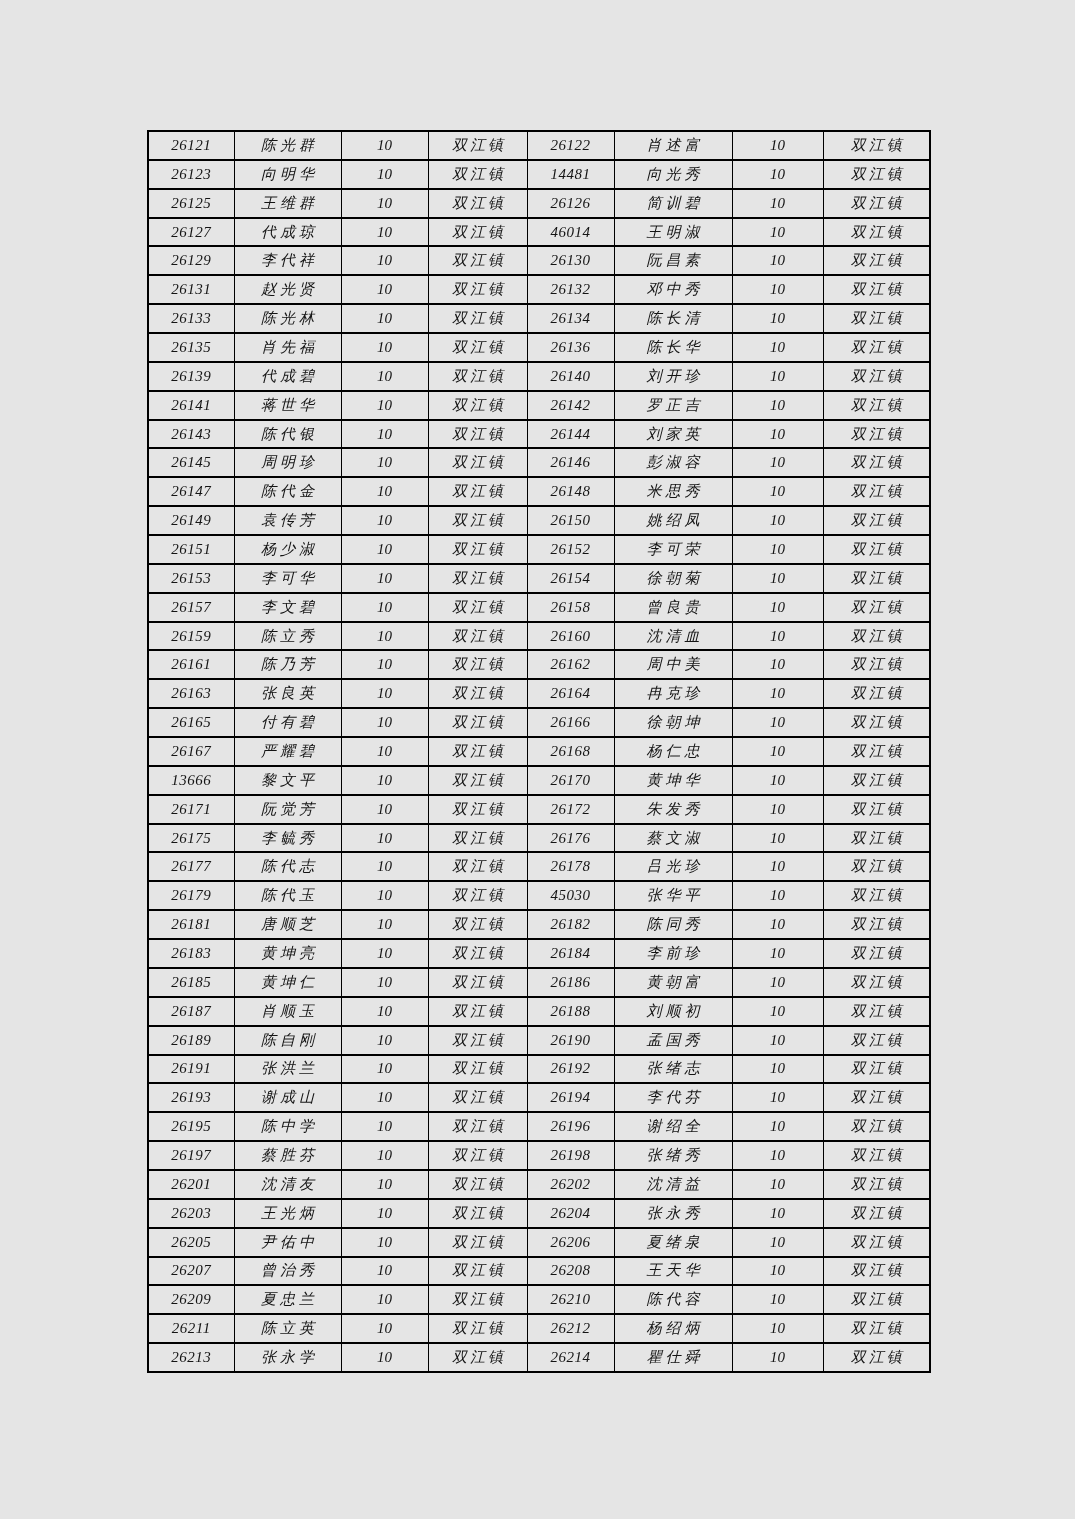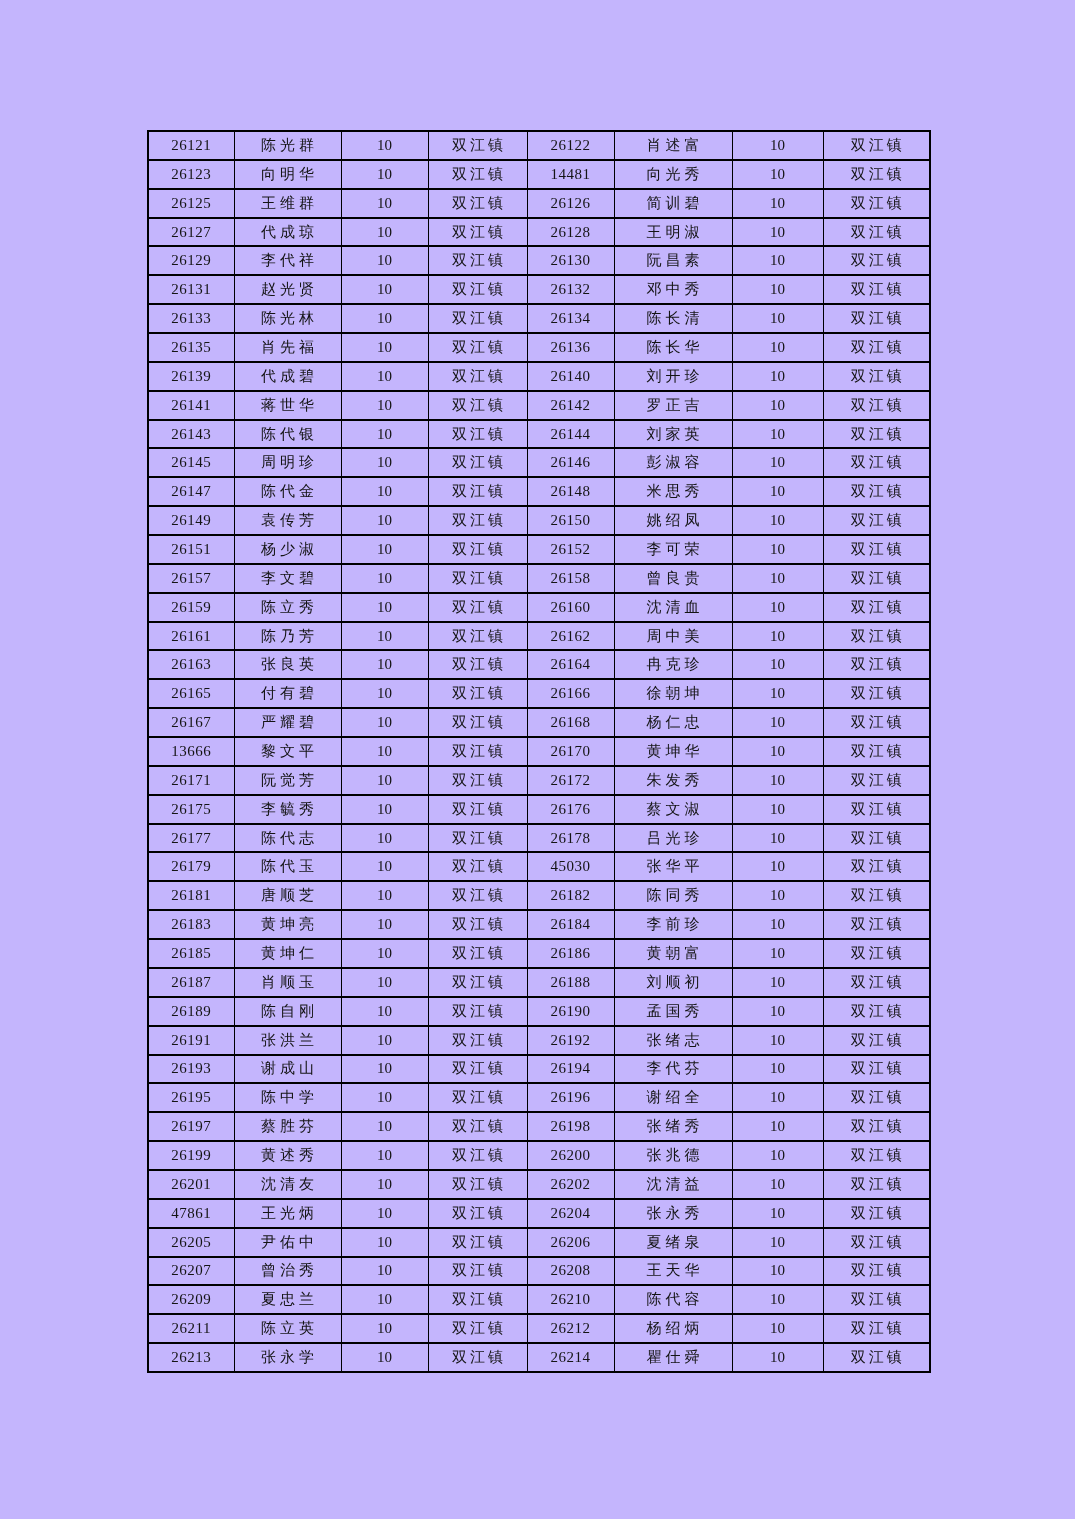--- a/index.html
+++ b/index.html
@@ -4,24 +4,25 @@
 <style>
   html, body {
     margin: 0;
     padding: 0;
     background: #ffffff;
   }
   .page {
     position: relative;
     width: 1075px;
     height: 1519px;
-    background: #c4b5fd;
+    background: #e5e5e5;
     font-family: "Liberation Serif", "DejaVu Serif", serif;
     color: #111111;
     overflow: hidden;
+    font-style: italic;
   }
   table.roster {
     position: absolute;
     left: 147px;
     top: 130px;
     width: 782px;
     height: 1243px;
     border-collapse: collapse;
     table-layout: fixed;
     border: 2px solid #000000;
@@ -99,21 +100,21 @@
           <td class="c-id">26126</td>
           <td class="c-name">简训碧</td>
           <td class="c-val">10</td>
           <td class="c-town">双江镇</td>
         </tr>
         <tr>
           <td class="c-id">26127</td>
           <td class="c-name">代成琼</td>
           <td class="c-val">10</td>
           <td class="c-town">双江镇</td>
-          <td class="c-id">26128</td>
+          <td class="c-id">46014</td>
           <td class="c-name">王明淑</td>
           <td class="c-val">10</td>
           <td class="c-town">双江镇</td>
         </tr>
         <tr>
           <td class="c-id">26129</td>
           <td class="c-name">李代祥</td>
           <td class="c-val">10</td>
           <td class="c-town">双江镇</td>
           <td class="c-id">26130</td>
@@ -215,20 +216,30 @@
           <td class="c-id">26151</td>
           <td class="c-name">杨少淑</td>
           <td class="c-val">10</td>
           <td class="c-town">双江镇</td>
           <td class="c-id">26152</td>
           <td class="c-name">李可荣</td>
           <td class="c-val">10</td>
           <td class="c-town">双江镇</td>
         </tr>
         <tr>
+          <td class="c-id">26153</td>
+          <td class="c-name">李可华</td>
+          <td class="c-val">10</td>
+          <td class="c-town">双江镇</td>
+          <td class="c-id">26154</td>
+          <td class="c-name">徐朝菊</td>
+          <td class="c-val">10</td>
+          <td class="c-town">双江镇</td>
+        </tr>
+        <tr>
           <td class="c-id">26157</td>
           <td class="c-name">李文碧</td>
           <td class="c-val">10</td>
           <td class="c-town">双江镇</td>
           <td class="c-id">26158</td>
           <td class="c-name">曾良贵</td>
           <td class="c-val">10</td>
           <td class="c-town">双江镇</td>
         </tr>
         <tr>
@@ -415,41 +426,31 @@
           <td class="c-id">26197</td>
           <td class="c-name">蔡胜芬</td>
           <td class="c-val">10</td>
           <td class="c-town">双江镇</td>
           <td class="c-id">26198</td>
           <td class="c-name">张绪秀</td>
           <td class="c-val">10</td>
           <td class="c-town">双江镇</td>
         </tr>
         <tr>
-          <td class="c-id">26199</td>
-          <td class="c-name">黄述秀</td>
-          <td class="c-val">10</td>
-          <td class="c-town">双江镇</td>
-          <td class="c-id">26200</td>
-          <td class="c-name">张兆德</td>
-          <td class="c-val">10</td>
-          <td class="c-town">双江镇</td>
-        </tr>
-        <tr>
           <td class="c-id">26201</td>
           <td class="c-name">沈清友</td>
           <td class="c-val">10</td>
           <td class="c-town">双江镇</td>
           <td class="c-id">26202</td>
           <td class="c-name">沈清益</td>
           <td class="c-val">10</td>
           <td class="c-town">双江镇</td>
         </tr>
         <tr>
-          <td class="c-id">47861</td>
+          <td class="c-id">26203</td>
           <td class="c-name">王光炳</td>
           <td class="c-val">10</td>
           <td class="c-town">双江镇</td>
           <td class="c-id">26204</td>
           <td class="c-name">张永秀</td>
           <td class="c-val">10</td>
           <td class="c-town">双江镇</td>
         </tr>
         <tr>
           <td class="c-id">26205</td>

